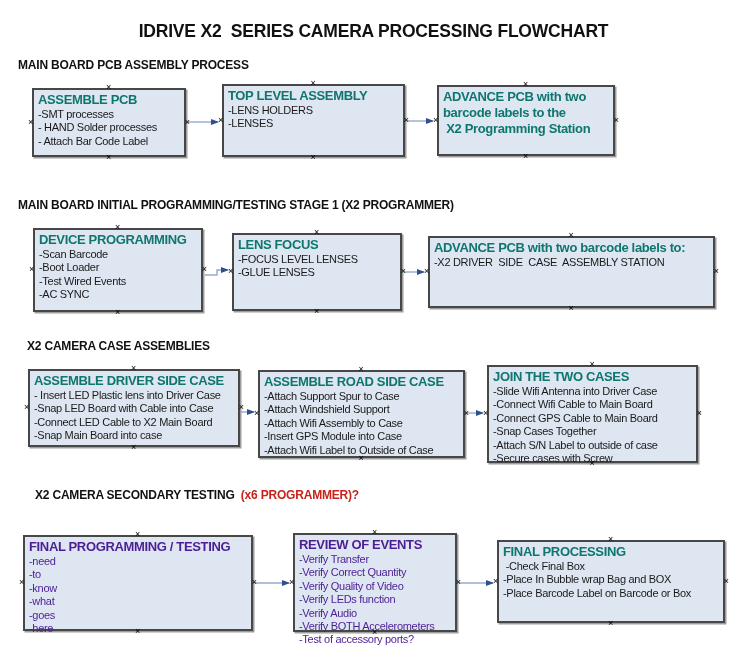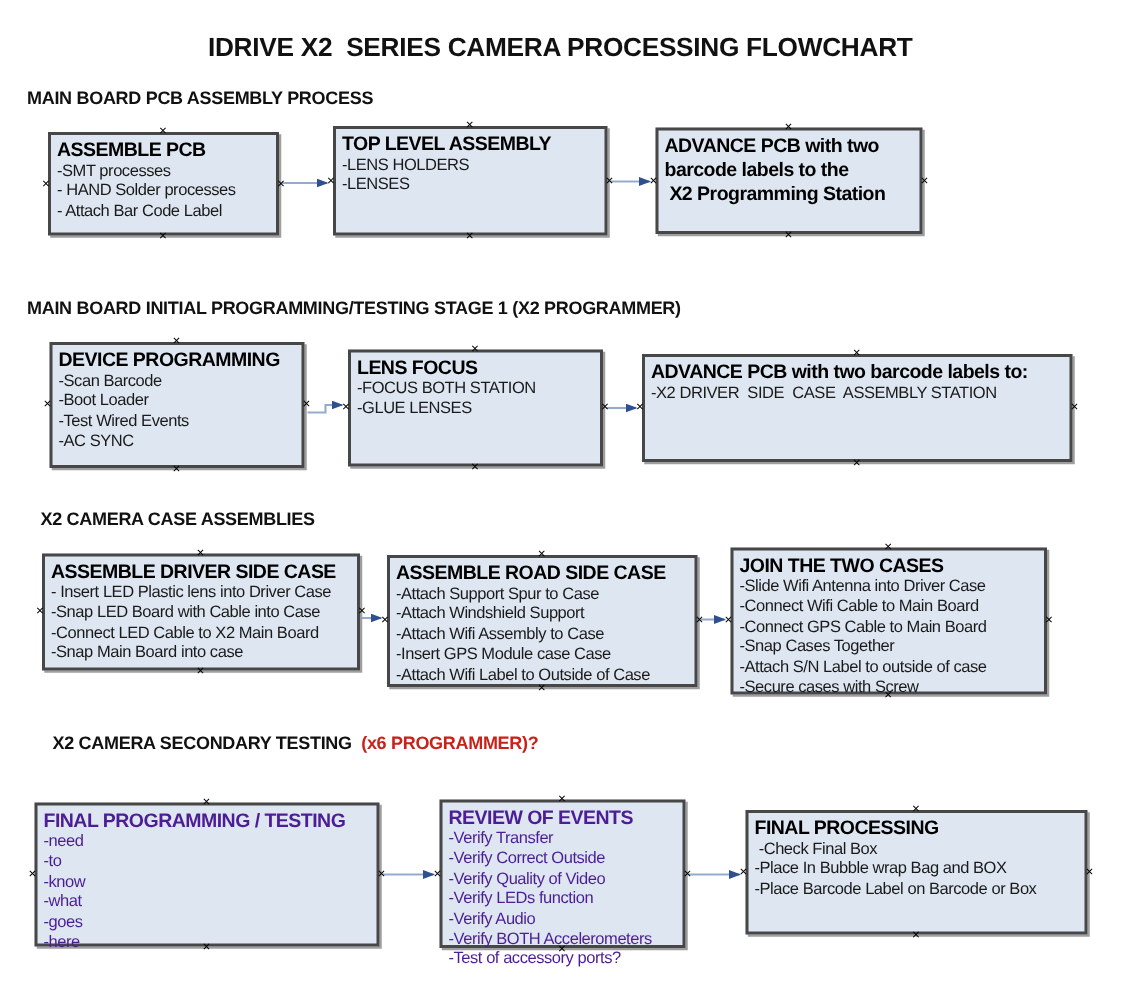--- a/index.html
+++ b/index.html
@@ -20,21 +20,21 @@
   .h3{left:27px;top:339px}
   .h4{left:35px;top:488px}
   .sec-header .red-part{color:#c8221a;}
   .flowbox{
     position:absolute;background:#dde6f1;border:2px solid #474747;
     box-shadow:1.5px 1.5px 0 #9e9e9e;box-sizing:border-box;
     padding:2px 4px;overflow:visible;
   }
   .box-title{
     font-size:13px;font-weight:bold;letter-spacing:-0.35px;
-    line-height:16px;white-space:pre;color:#000000;
+    line-height:16px;white-space:pre;color:#0f766e;
   }
   .box-item{
     font-size:11px;letter-spacing:-0.3px;line-height:13.4px;white-space:pre;color:#1a1a1a;
   }
   .flowbox.red .box-title,.flowbox.red .box-item{color:#4c1d95;}
   
   .b-r1a{left:32px;top:88px;width:154px;height:69px}
   .b-r1b{left:222px;top:84px;width:183px;height:73px}
   .b-r1c{left:437px;top:85px;width:178px;height:71px}
   .b-r2a{left:33px;top:228px;width:170px;height:84px}
@@ -126,21 +126,21 @@
         <div class="box-item">-AC SYNC</div>
       </div>
   <span class="hd t">×</span>
       <span class="hd b">×</span>
       <span class="hd l">×</span>
       <span class="hd r">×</span>
     </div>
   <div class="flowbox b-r2b">
     <div class="box-title">LENS FOCUS</div>
     <div class="box-items">
-        <div class="box-item">-FOCUS BOTH STATION</div>
+        <div class="box-item">-FOCUS LEVEL LENSES</div>
         <div class="box-item">-GLUE LENSES</div>
       </div>
   <span class="hd t">×</span>
       <span class="hd b">×</span>
       <span class="hd l">×</span>
       <span class="hd r">×</span>
     </div>
   <div class="flowbox b-r2c">
     <div class="box-title">ADVANCE PCB with two barcode labels to:</div>
     <div class="box-items">
@@ -164,21 +164,21 @@
       <span class="hd b">×</span>
       <span class="hd l">×</span>
       <span class="hd r">×</span>
     </div>
   <div class="flowbox b-r3b">
     <div class="box-title">ASSEMBLE ROAD SIDE CASE</div>
     <div class="box-items">
         <div class="box-item">-Attach Support Spur to Case</div>
         <div class="box-item">-Attach Windshield Support</div>
         <div class="box-item">-Attach Wifi Assembly to Case</div>
-        <div class="box-item">-Insert GPS Module case Case</div>
+        <div class="box-item">-Insert GPS Module into Case</div>
         <div class="box-item">-Attach Wifi Label to Outside of Case</div>
       </div>
   <span class="hd t">×</span>
       <span class="hd b">×</span>
       <span class="hd l">×</span>
       <span class="hd r">×</span>
     </div>
   <div class="flowbox b-r3c">
     <div class="box-title">JOIN THE TWO CASES</div>
     <div class="box-items">
@@ -207,21 +207,21 @@
       </div>
   <span class="hd t">×</span>
       <span class="hd b">×</span>
       <span class="hd l">×</span>
       <span class="hd r">×</span>
     </div>
   <div class="flowbox red b-r4b">
     <div class="box-title">REVIEW OF EVENTS</div>
     <div class="box-items">
         <div class="box-item">-Verify Transfer</div>
-        <div class="box-item">-Verify Correct Outside</div>
+        <div class="box-item">-Verify Correct Quantity</div>
         <div class="box-item">-Verify Quality of Video</div>
         <div class="box-item">-Verify LEDs function</div>
         <div class="box-item">-Verify Audio</div>
         <div class="box-item">-Verify BOTH Accelerometers</div>
         <div class="box-item">-Test of accessory ports?</div>
       </div>
   <span class="hd t">×</span>
       <span class="hd b">×</span>
       <span class="hd l">×</span>
       <span class="hd r">×</span>

